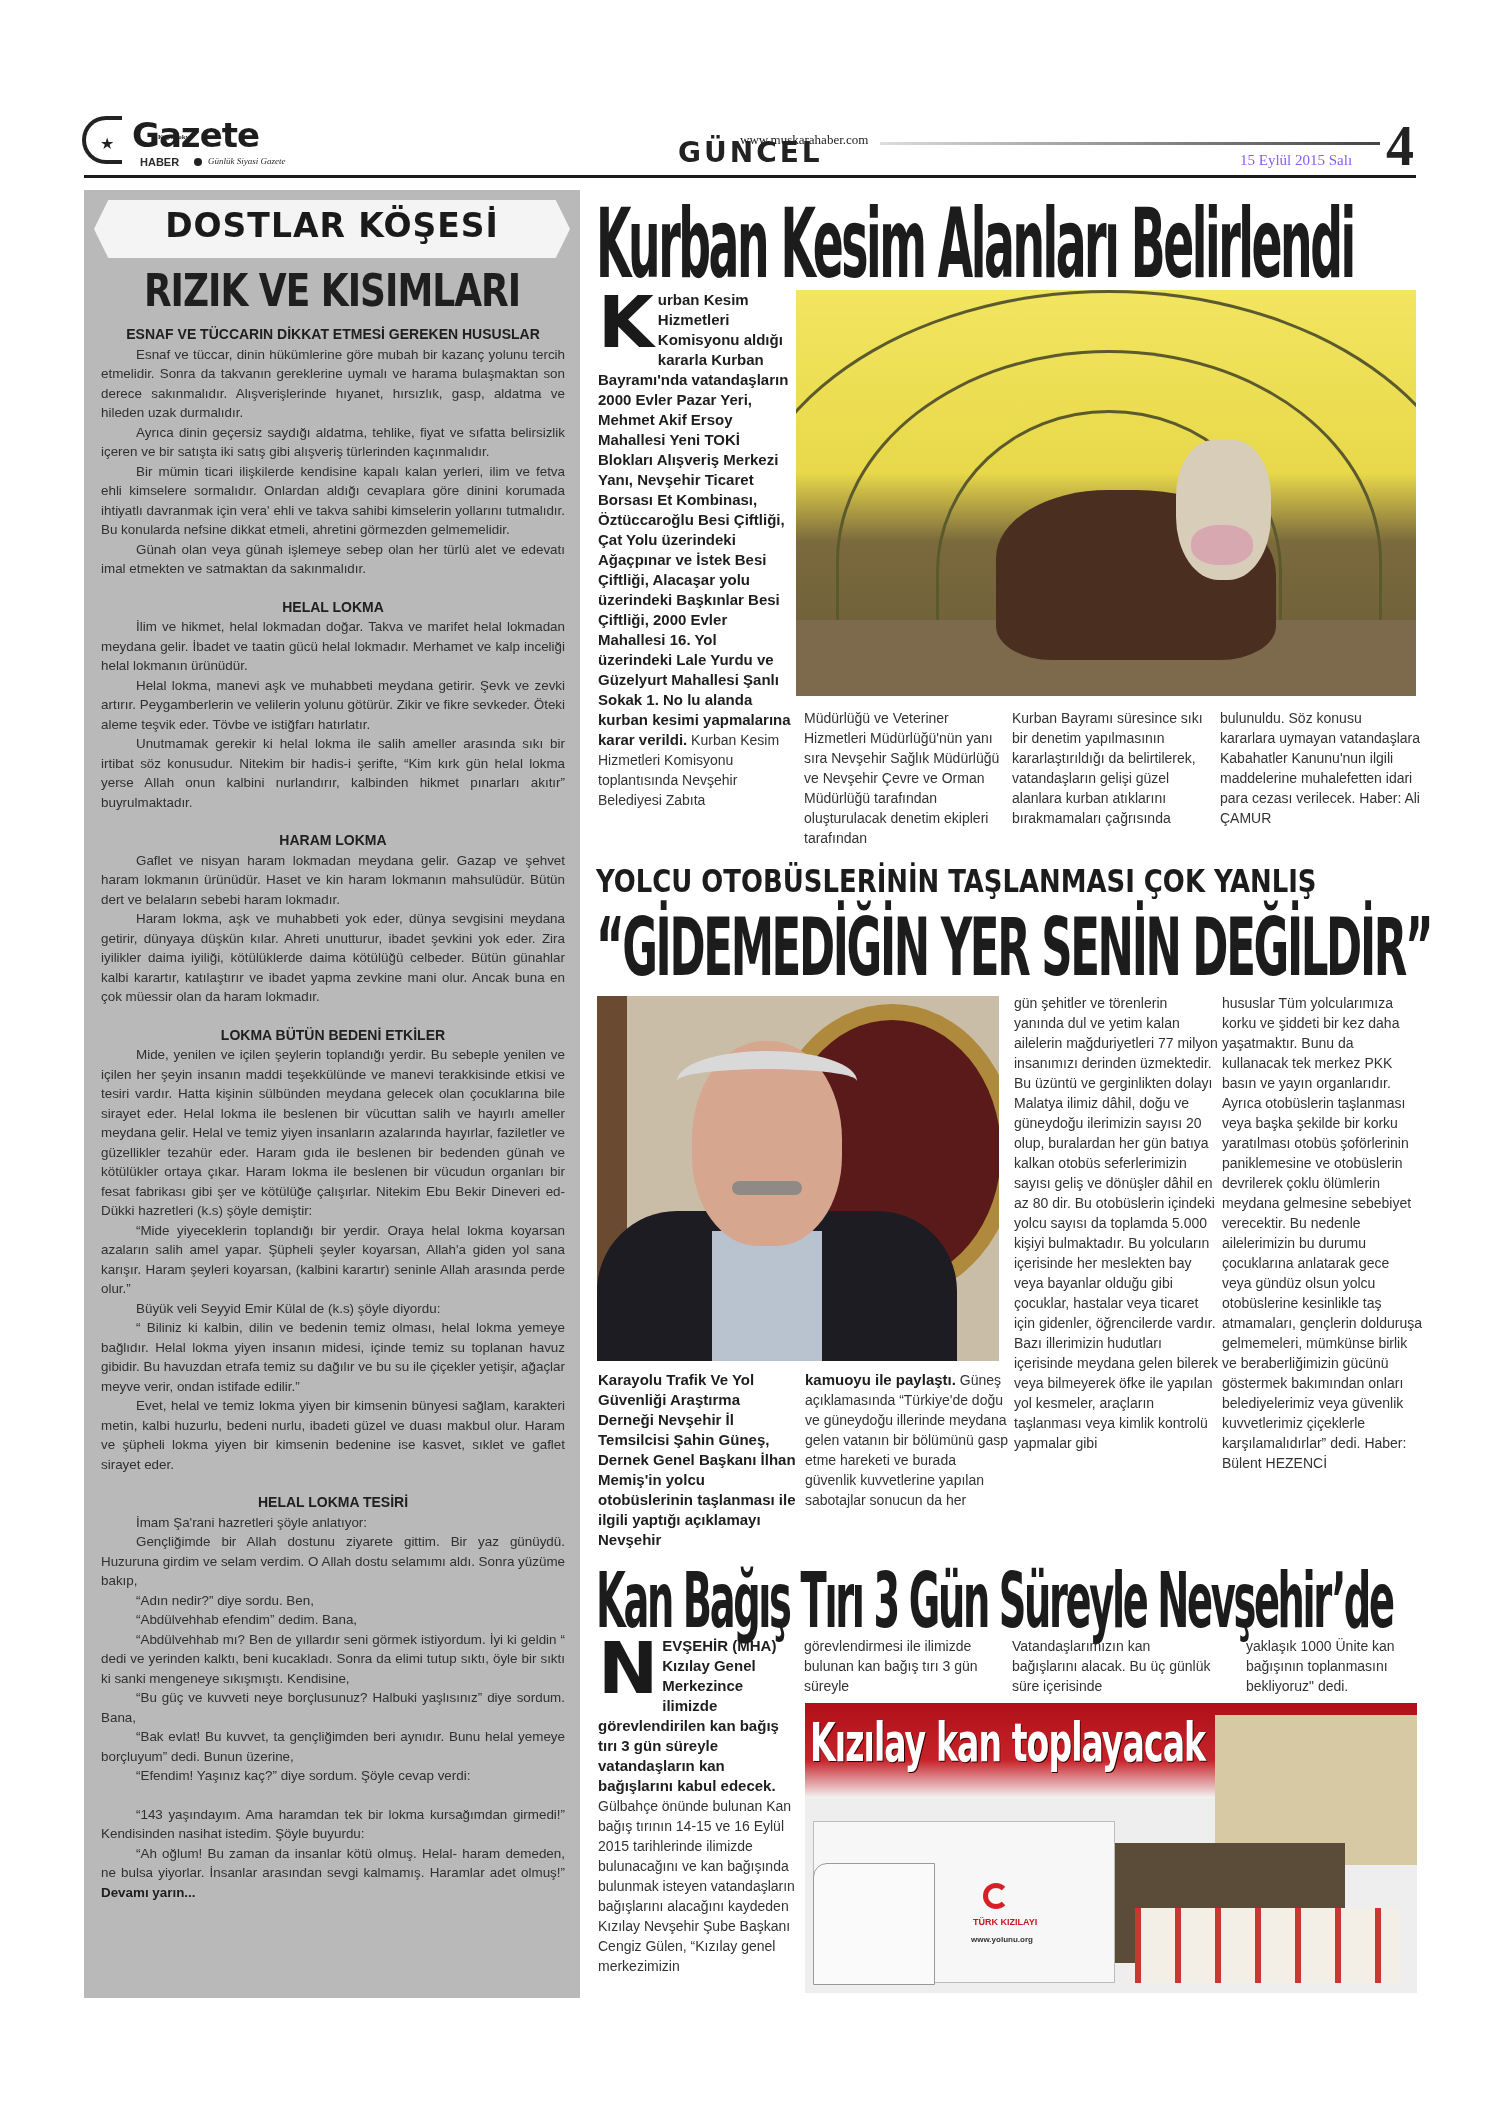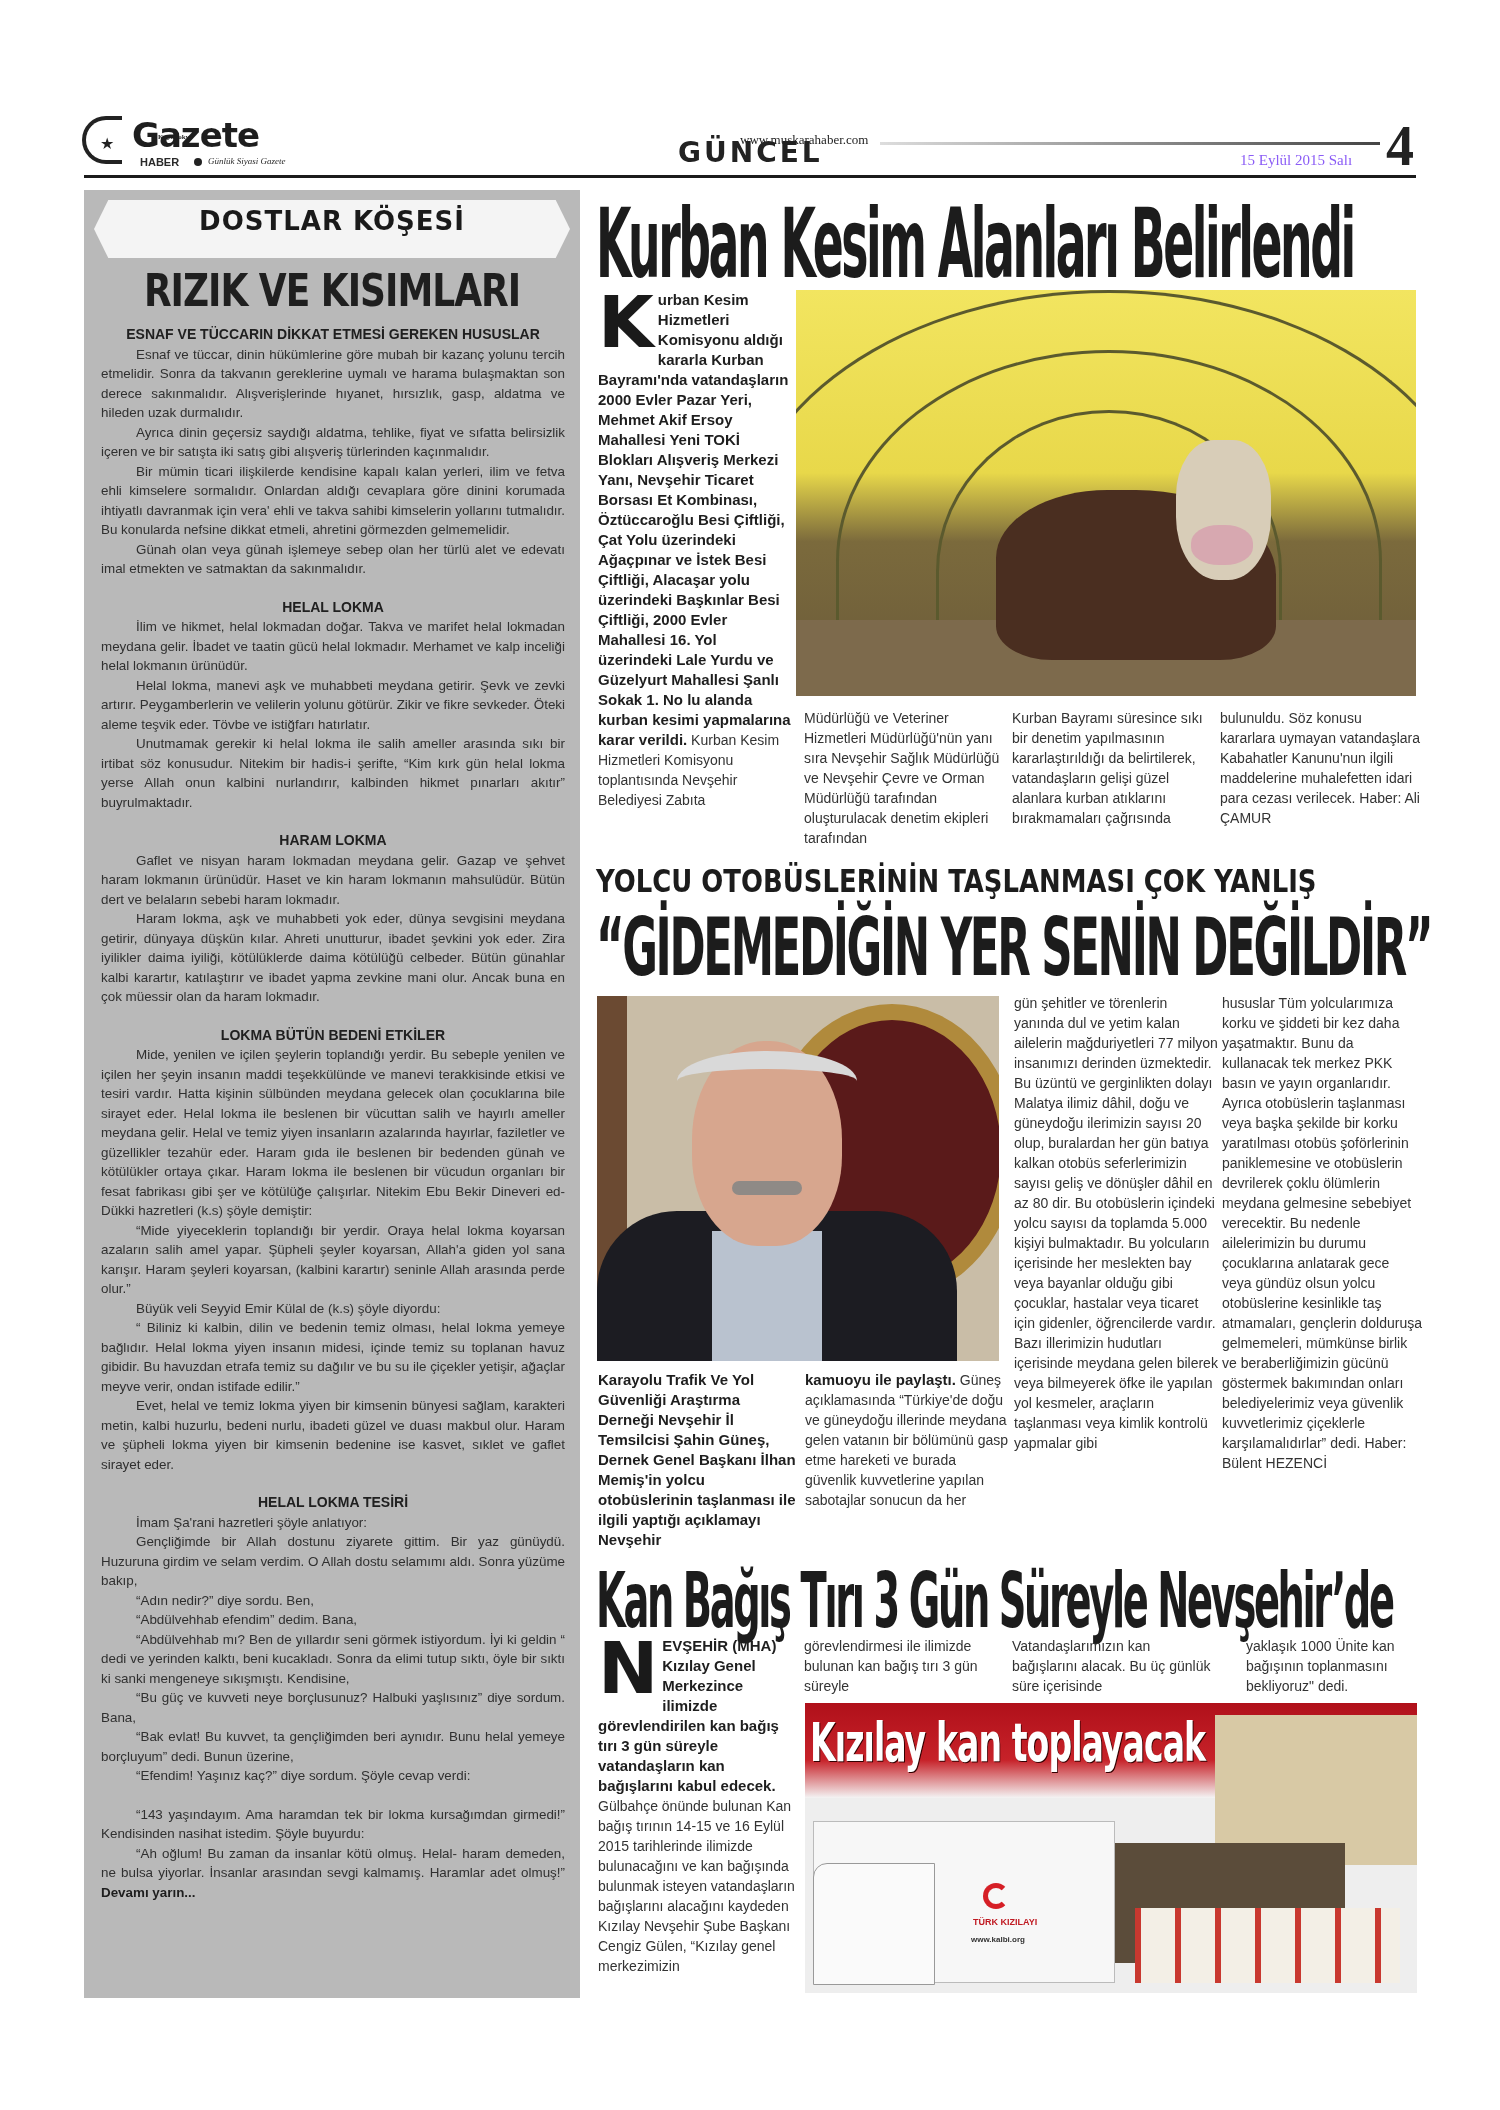--- a/index.html
+++ b/index.html
@@ -19,21 +19,21 @@
   .sec-title { left: 678px; top: 136px; font-size: 28px; font-weight: bold; letter-spacing: 3px; font-family: "DejaVu Sans", sans-serif; color: #222; }
   .sec-url { left: 740px; top: 132px; font-size: 13px; font-family: "Liberation Serif", serif; color: #222; }
   .sec-line { left: 880px; top: 142px; width: 500px; height: 3px; background: linear-gradient(to right, #ddd, #444); }
   .date { left: 1240px; top: 152px; font-size: 15px; font-family: "Liberation Serif", serif; color: #8b5cf6; }
   .page-num { left: 1386px; top: 118px; font-size: 56px; font-weight: bold; font-family: "Liberation Serif", serif; line-height: 56px; color: #222; }
   .rule-top { left: 84px; top: 175px; width: 1332px; height: 3px; background: #1b1b1b; }
 
   
   .left-col { left: 84px; top: 190px; width: 496px; height: 1808px; background: #b9b9b9; }
   .banner { left: 94px; top: 200px; width: 476px; height: 58px; background: #f4f4f4; clip-path: polygon(3% 0, 97% 0, 100% 50%, 97% 100%, 3% 100%, 0 50%); }
-  .banner-text { left: 94px; top: 206px; width: 476px; text-align: center; font-size: 26px; font-weight: bold; font-family: "DejaVu Sans", sans-serif; letter-spacing: 1px; color: #1a1a1a; }
+  .banner-text { left: 94px; top: 206px; width: 476px; text-align: center; font-size: 33px; font-weight: bold; font-family: "DejaVu Sans", sans-serif; letter-spacing: 1px; color: #1a1a1a; }
   .col-title { left: 84px; top: 268px; width: 496px; text-align: center; font-size: 40px; font-weight: bold; font-family: "DejaVu Sans Condensed", "DejaVu Sans", sans-serif; transform: scaleY(1.1); color: #1f1f1f; letter-spacing: -1px; }
   .col-body { left: 101px; top: 325px; width: 464px; font-size: 13.4px; line-height: 19.5px; text-align: justify; color: #303030; }
   .col-body h4 { margin: 0; text-align: center; font-size: 14px; font-weight: bold; color: #202020; }
   .col-body h4.gap { margin-top: 19px; }
   .col-body p { margin: 0; text-indent: 35px; }
   .col-body p.blank { height: 19px; }
   .col-body .more { font-weight: bold; color: #1e1e1e; }
 
   
   .headline { font-family: "DejaVu Sans Condensed", "DejaVu Sans", sans-serif; font-weight: bold; color: #1c1c1c; white-space: nowrap; transform-origin: left top; }
@@ -192,14 +192,14 @@
 <div class="abs photo photo3">
   <div class="redband"></div>
   <div class="bldg"></div>
   <div class="ptitle">Kızılay kan toplayacak</div>
   <div class="tent"></div>
   <div class="truck"></div>
   <div class="cab"></div>
   <div class="boards"></div>
   <div class="crescent"></div>
   <div class="brand">TÜRK KIZILAYI</div>
-  <div class="web">www.kalbi.org</div>
+  <div class="web">www.yolunu.org</div>
 </div>
 
 </body></html>

